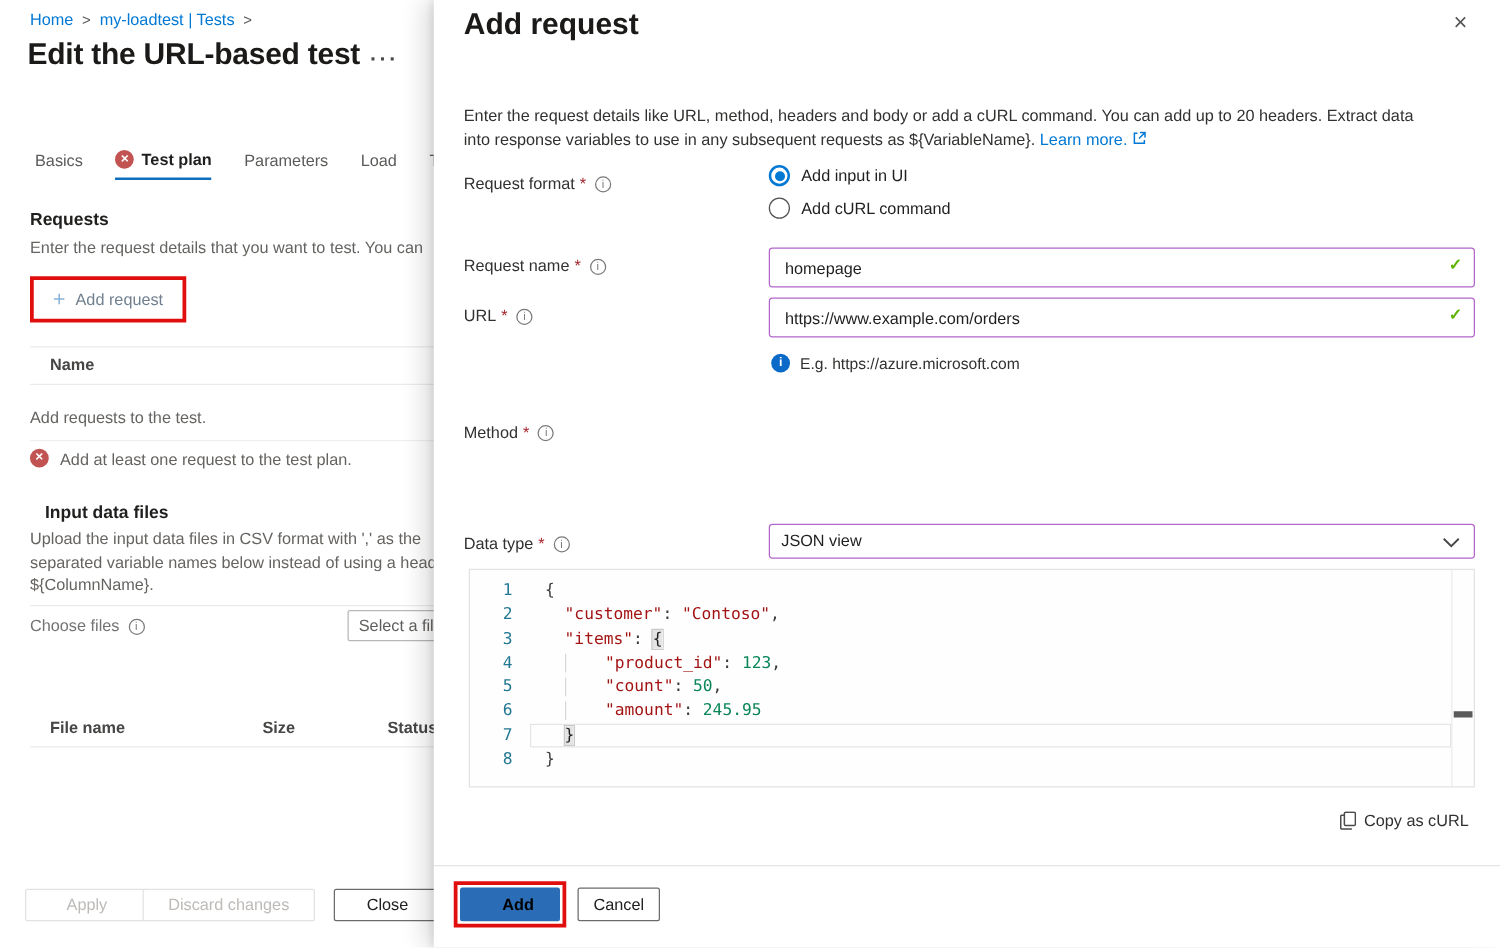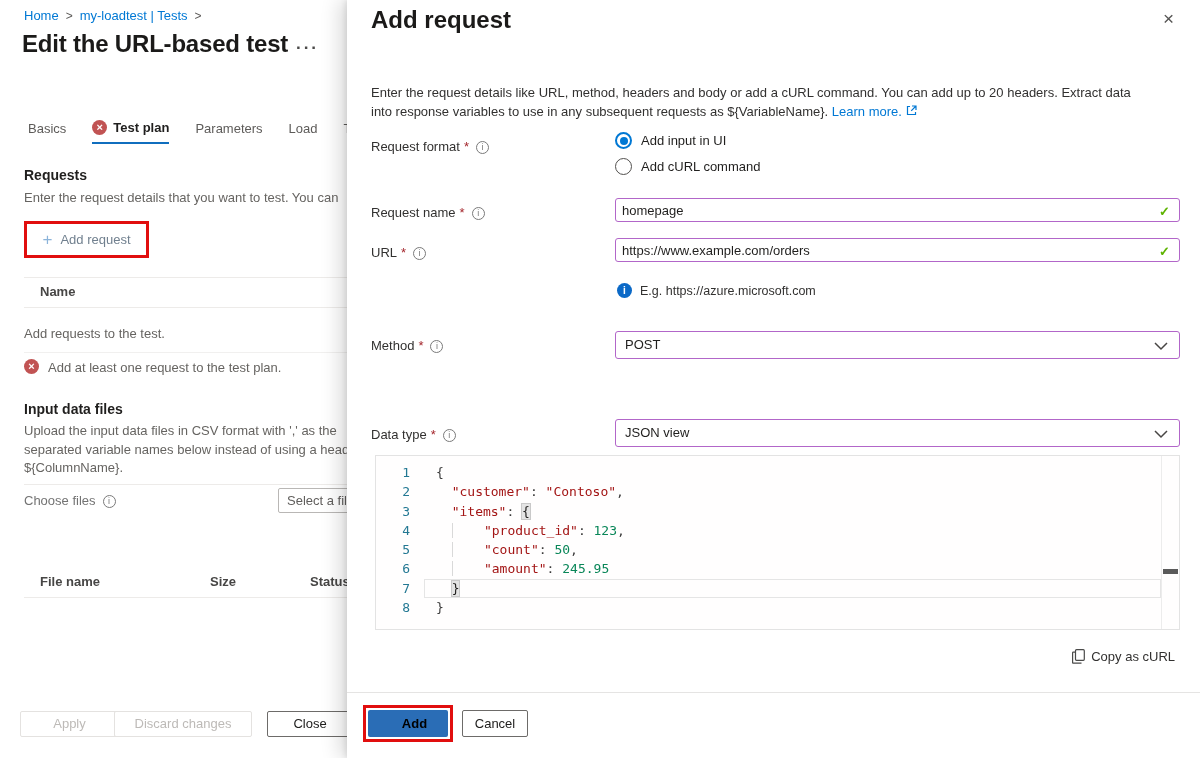--- a/index.html
+++ b/index.html
@@ -57,21 +57,21 @@
   .panel-desc a { color:#0078d4; text-decoration:none; }
 
   .lbl { position:absolute; left:24px; font-size:13px; color:#323130; }
 
   .radio-row { position:absolute; left:268px; display:flex; align-items:center; gap:9px; font-size:13px; color:#201f1e; cursor:pointer; }
   .radio { width:17px; height:17px; border-radius:50%; flex:none; position:relative; }
   .radio.on { border:2px solid #0078d4; }
   .radio.on::after { content:""; position:absolute; inset:2.5px; background:#0078d4; border-radius:50%; }
   .radio.off { border:1.5px solid #52504e; }
 
-  .txt-input { position:absolute; left:268px; width:565px; height:24px; border:1.5px solid #b266c9; border-radius:3px; font-size:13px; padding:0 30px 0 6px; color:#201f1e; font-family:inherit; background:#fff; }
+  .txt-input { position:absolute; left:268px; width:565px; height:32px; border:1.5px solid #b266c9; border-radius:3px; font-size:13px; padding:0 30px 0 12px; color:#201f1e; font-family:inherit; background:#fff; }
   .check { position:absolute; color:#5db300; font-weight:700; font-size:13px; }
   .check::after { content:"\2713"; }
 
   .sel { position:absolute; left:268px; width:565px; height:28px; border:1.5px solid #b266c9; border-radius:3px; font-size:13px; line-height:25px; padding-left:9px; background:#fff; color:#201f1e; cursor:pointer; }
   .sel svg { position:absolute; right:11px; top:10px; }
 
   .info-blue { position:absolute; width:15px; height:15px; border-radius:50%; background:#0b69c7; color:#fff; font-size:10px; font-weight:700; text-align:center; line-height:15px; }
   .info-blue::after { content:"i"; }
   .hint-text { position:absolute; font-size:12.5px; color:#323130; }
 
@@ -143,21 +143,21 @@
   <div class="hr" style="left:24px; top:277px; width:336px;"></div>
   <div class="abs col-h" style="left:40px; top:284px;">Name</div>
   <div class="hr" style="left:24px; top:307px; width:336px;"></div>
 
   <div class="abs muted" style="left:24px; top:326px;">Add requests to the test.</div>
 
   <div class="hr" style="left:24px; top:352px; width:336px; background:#f1f0ef;"></div>
   <span class="abs err-ico" style="left:24px; top:359px;"></span>
   <div class="abs muted" style="left:48px; top:360px;">Add at least one request to the test plan.</div>
 
-  <div class="abs sec-h" style="left:24px; top:401px;">Input data files</div>
+  <div class="abs sec-h" style="left:36px; top:401px;">Input data files</div>
   <div class="abs muted clip" style="left:24px; top:423px;">Upload the input data files in CSV format with ',' as the</div>
   <div class="abs muted clip" style="left:24px; top:442px;">separated variable names below instead of using a head</div>
   <div class="abs muted clip" style="left:24px; top:460px;">${ColumnName}.</div>
 
   <div class="hr" style="left:24px; top:484px; width:336px;"></div>
   <div class="abs" style="left:24px; top:493px; font-size:13px; color:#737373;">
     <span>Choose files</span><span class="ico-info"></span>
   </div>
   <input class="file-input" placeholder="Select a fil" style="">
 
@@ -209,26 +209,20 @@
   </div>
   <input class="txt-input" style="top: 238px;" value="https://www.example.com/orders">
   <span class="abs check" style="left:812px; top:244px;"></span>
 
   <span class="info-blue" style="left:270px; top:283px;"></span>
   <div class="hint-text" style="left:293px; top:284px;">E.g. https://azure.microsoft.com</div>
 
   <div class="lbl" style="top:338px;">
     <span>Method</span><span class="req">*</span><span class="ico-info"></span>
   </div>
-  <div class="sel" style="top:331px;">
-    <span>POST</span>
-    <svg width="14" height="9" viewBox="0 0 14 9">
-        <path d="M1 1 L7 7 L13 1" fill="none" stroke="#484644" stroke-width="1.5"></path>
-      </svg>
-  </div>
 
 
   <div class="lbl" style="top:427px;">
     <span>Data type</span><span class="req">*</span><span class="ico-info"></span>
   </div>
   <div class="sel" style="top:419px;">
     <span>JSON view</span>
     <svg width="14" height="9" viewBox="0 0 14 9">
         <path d="M1 1 L7 7 L13 1" fill="none" stroke="#484644" stroke-width="1.5"></path>
       </svg>

